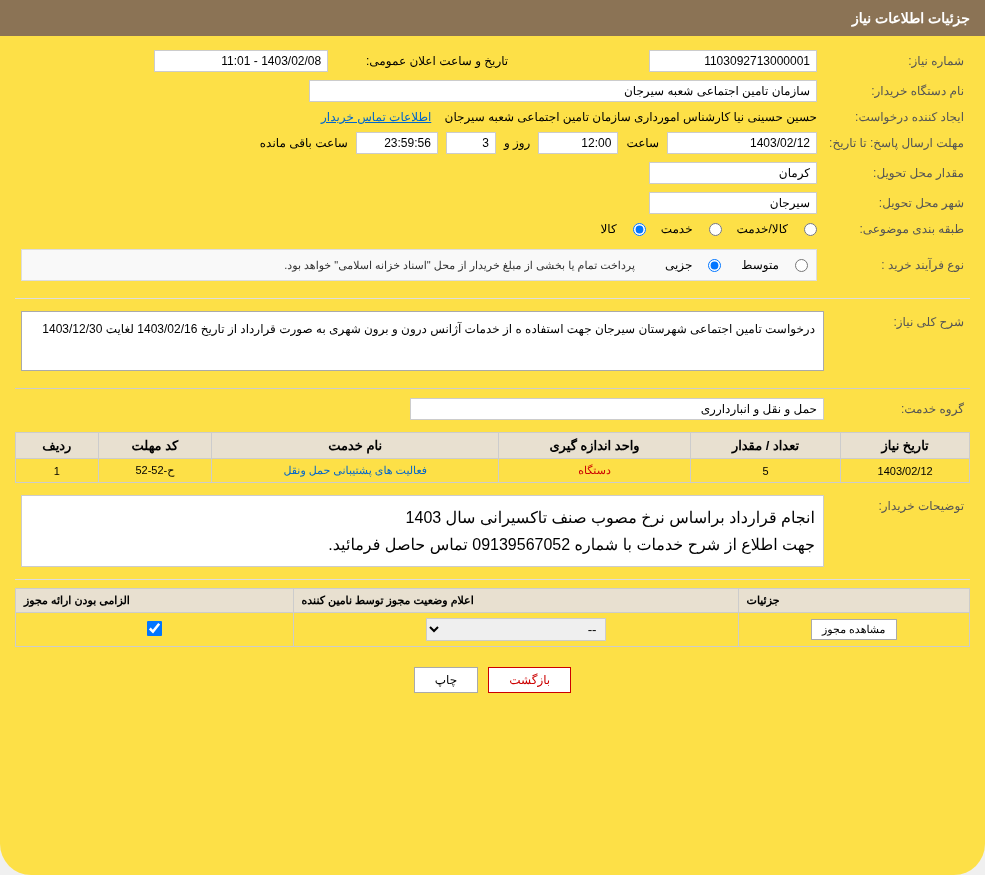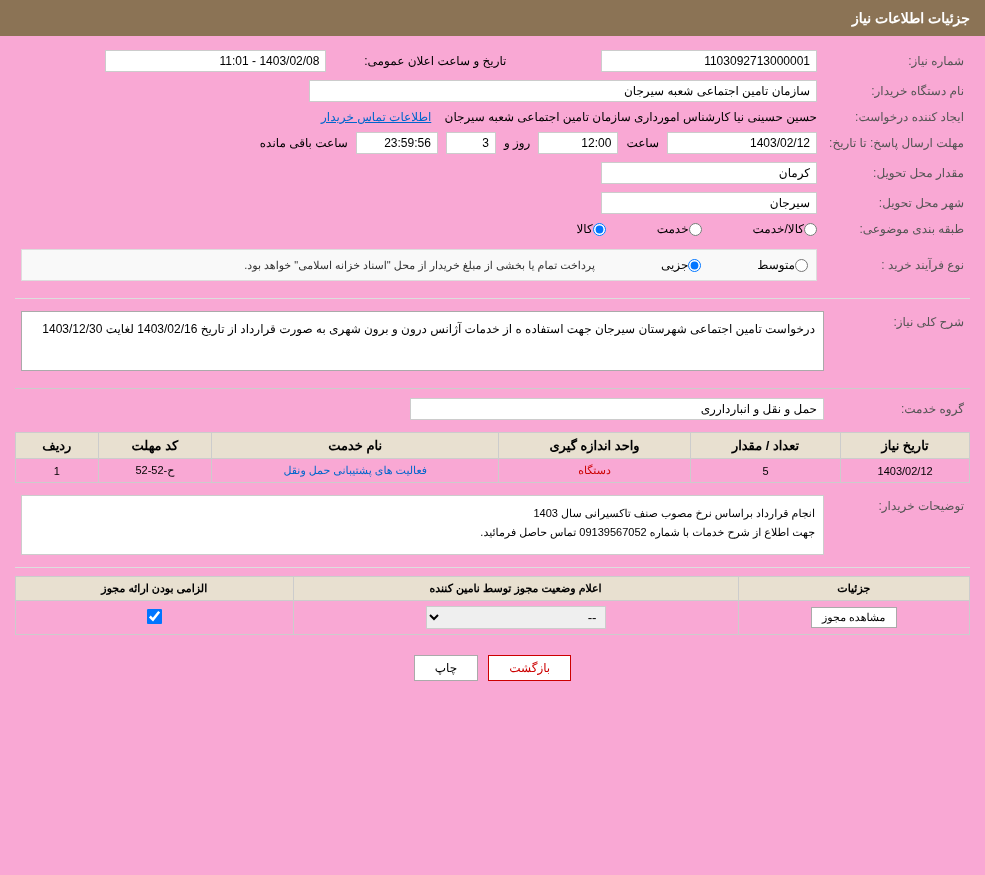--- a/index.html
+++ b/index.html
@@ -5,23 +5,24 @@
     * { box-sizing: border-box; margin: 0; padding: 0; }
     body {
       font-family: Tahoma, Arial, sans-serif;
       font-size: 12px;
       background: #f0f0f0;
       direction: rtl;
     }
     .page-container {
       width: 985px;
       margin: 0 auto;
-      background: #f9a8d4;
+      background: #fde047;
       min-height: 875px;
       padding-bottom: 30px;
+      border-radius: 31px;
     }
     .header-bar {
       background: #8B7355;
       color: #fff;
       text-align: right;
       padding: 10px 15px;
       font-size: 14px;
       font-weight: bold;
     }
     .main-content {
@@ -52,21 +53,21 @@
     .value-cell {
       text-align: right;
     }
     .input-field {
       border: 1px solid #ccc;
       padding: 3px 6px;
       background: #fff;
       min-height: 22px;
       display: inline-block;
     }
-    .input-medium { width: 216px; }
+    .input-medium { width: 168px; }
     .input-date { width: 150px; }
     .blue-link { color: #0066cc; text-decoration: underline; cursor: pointer; }
     .time-row {
       display: flex;
       align-items: center;
       gap: 8px;
       direction: rtl;
     }
     .time-box {
       border: 1px solid #ccc;
@@ -74,22 +75,21 @@
       background: #fff;
     }
     .radio-group {
       display: flex;
       gap: 15px;
       align-items: center;
     }
     .radio-item {
       display: flex;
       align-items: center;
-      gap: 0;
-      margin-left: 36px;
+      gap: 16px;
     }
     .process-section {
       background: #f9f9f9;
       border: 1px solid #ddd;
       padding: 8px;
       margin: 5px 0;
     }
     .process-row {
       display: flex;
       align-items: center;
@@ -134,21 +134,21 @@
       text-align: center;
       font-size: 11px;
     }
     .unit-cell { color: #cc0000; }
     .notes-box {
       border: 1px solid #ccc;
       background: #fff;
       padding: 8px;
       min-height: 60px;
       width: 100%;
-      font-size: 11px;
+      font-size: 16px;
       direction: rtl;
       text-align: right;
       line-height: 1.7;
     }
     .section-link {
       color: #0066cc;
       text-align: center;
       border-bottom: 1px solid #0066cc;
       padding: 5px;
       display: block;
@@ -156,21 +156,21 @@
     }
     .perm-table {
       width: 100%;
       border-collapse: collapse;
       margin: 5px 0;
     }
     .perm-table th {
       background: #e8e0d0;
       border: 1px solid #ccc;
       padding: 5px 8px;
-      text-align: center;
+      text-align: left;
       font-size: 11px;
     }
     .perm-table td {
       border: 1px solid #ccc;
       padding: 5px 8px;
       text-align: center;
       font-size: 11px;
     }
     .btn-view {
       background: #fff;
@@ -230,21 +230,21 @@
 
     <table class="info-table">
       <tbody>
           <tr>
         <td class="label-cell">شماره نیاز:</td>
         <td class="value-cell">
           <span class="input-field input-medium">1103092713000001</span>
         </td>
         <td style="width:180px; text-align:right;">تاریخ و ساعت اعلان عمومی:</td>
         <td>
-          <span class="input-field" style="width:221px;">1403/02/08 - 11:01</span>
+          <span class="input-field" style="width:174px;">1403/02/08 - 11:01</span>
         </td>
       </tr>
       <tr>
         <td class="label-cell">نام دستگاه خریدار:</td>
         <td colspan="3" class="value-cell">
           <span class="input-field" style="width:508px;">سازمان تامین اجتماعی شعبه سیرجان</span>
         </td>
       </tr>
       <tr>
         <td class="label-cell">ایجاد کننده درخواست:</td>

